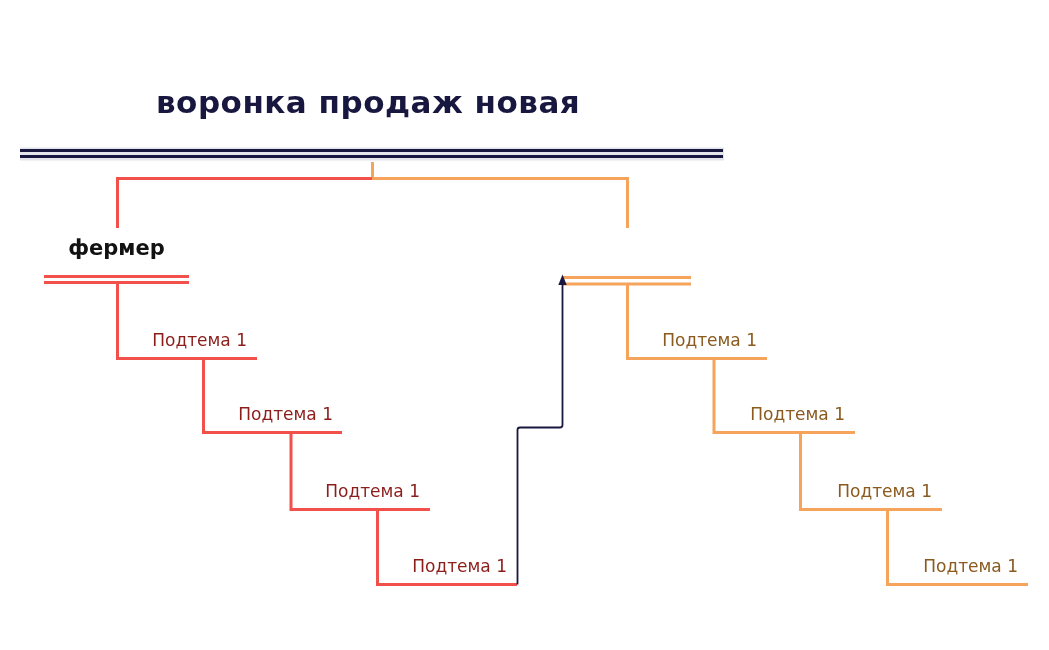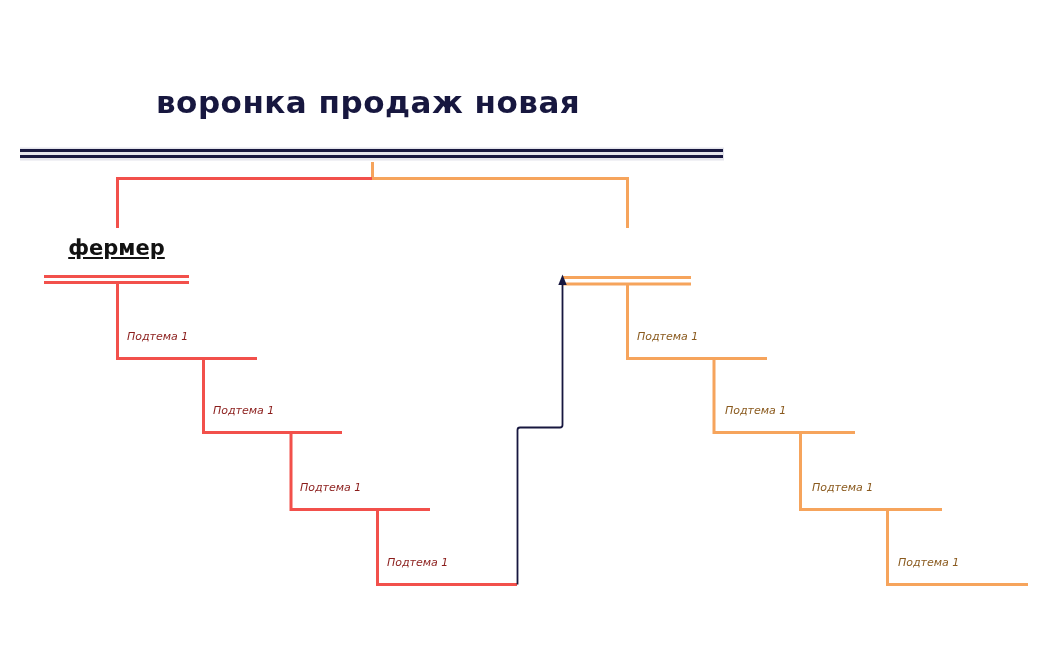--- a/index.html
+++ b/index.html
@@ -38,29 +38,28 @@
     font-weight: 700;
     color: var(--navy, #17173F);
     letter-spacing: 0.5px;
   }
   .branch-label {
     top: 236px;
     font-size: 21px;
     font-weight: 700;
     color: var(--branch-text, #121212);
     text-align: center;
-    text-decoration: underline;
   }
   .branch-label.farmer { left: 44px;  width: 145px; }
   .branch-label.hunter { left: 562px; width: 129px; }
 
   .subtopic {
     width: 120px;
-    font-size: 11px;
-    font-style: italic;
+    font-size: 17px;
+    text-align: right;
   }
   .subtopic.red    { color: var(--red-text, #8B1D1B); }
   .subtopic.orange { color: var(--orange-text, #8A5A1E); }
 
   .row1 { top: 330px; }
   .row2 { top: 404px; }
   .row3 { top: 481px; }
   .row4 { top: 556px; }
 
   .r-col1 { left: 127px; } .r-col2 { left: 213px; } .r-col3 { left: 300px; } .r-col4 { left: 387px; }

